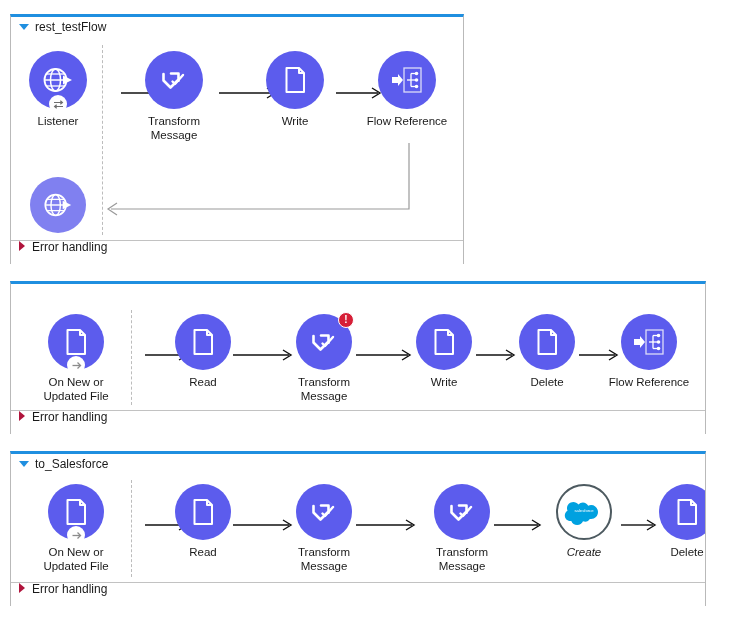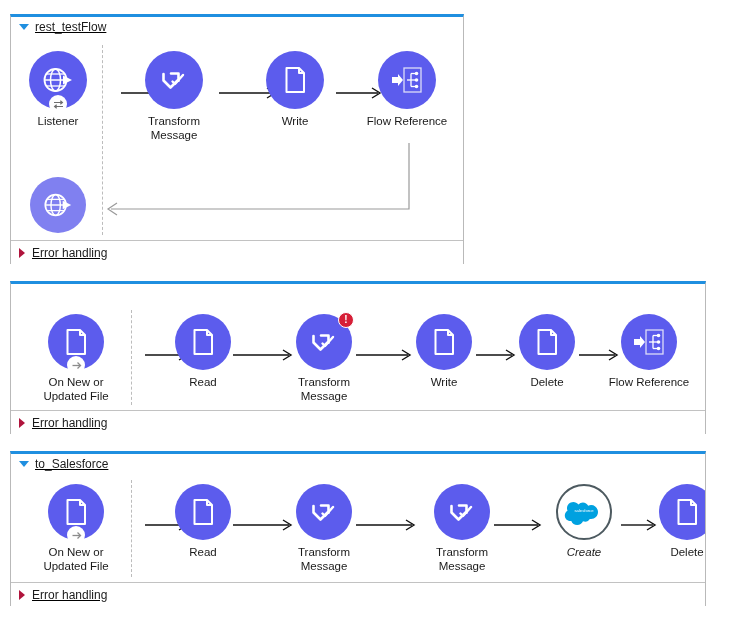--- a/index.html
+++ b/index.html
@@ -19,21 +19,20 @@
     background:#ffffff;
     border:1px solid #b9b9b9;
     border-top:3px solid #1f8fe0;
     box-sizing:border-box;
   }
   .flow-header{
     position:absolute;left:0;top:0;height:20px;
     display:flex;align-items:center;
     padding-left:8px;
     box-sizing:border-box;
-    text-decoration:underline;
   }
   .tri-down{
     width:0;height:0;
     border-left:5px solid transparent;
     border-right:5px solid transparent;
     border-top:6px solid #1f8fe0;
     margin-right:6px;
     flex:0 0 auto;
   }
   .tri-right{
@@ -54,24 +53,23 @@
     position:absolute;
     width:0;
     border-left:1px dashed #bcbcbc;
   }
 
   
   .err-bar{
     position:absolute;left:0;right:0;height:24px;
     border-top:1px solid #c2c2c2;
     background:#ffffff;
-    display:flex;align-items:center;
+    display:flex;
     padding-left:8px;
     box-sizing:border-box;
-    text-decoration:underline;
   }
   .err-label{font-size:12px;color:#1a1a1a;line-height:12px;white-space:nowrap;}
 
   
   .node{position:absolute;width:0;height:0;}
   .bubble{
     position:absolute;
     border-radius:50%;
     display:flex;align-items:center;justify-content:center;
     box-sizing:border-box;

